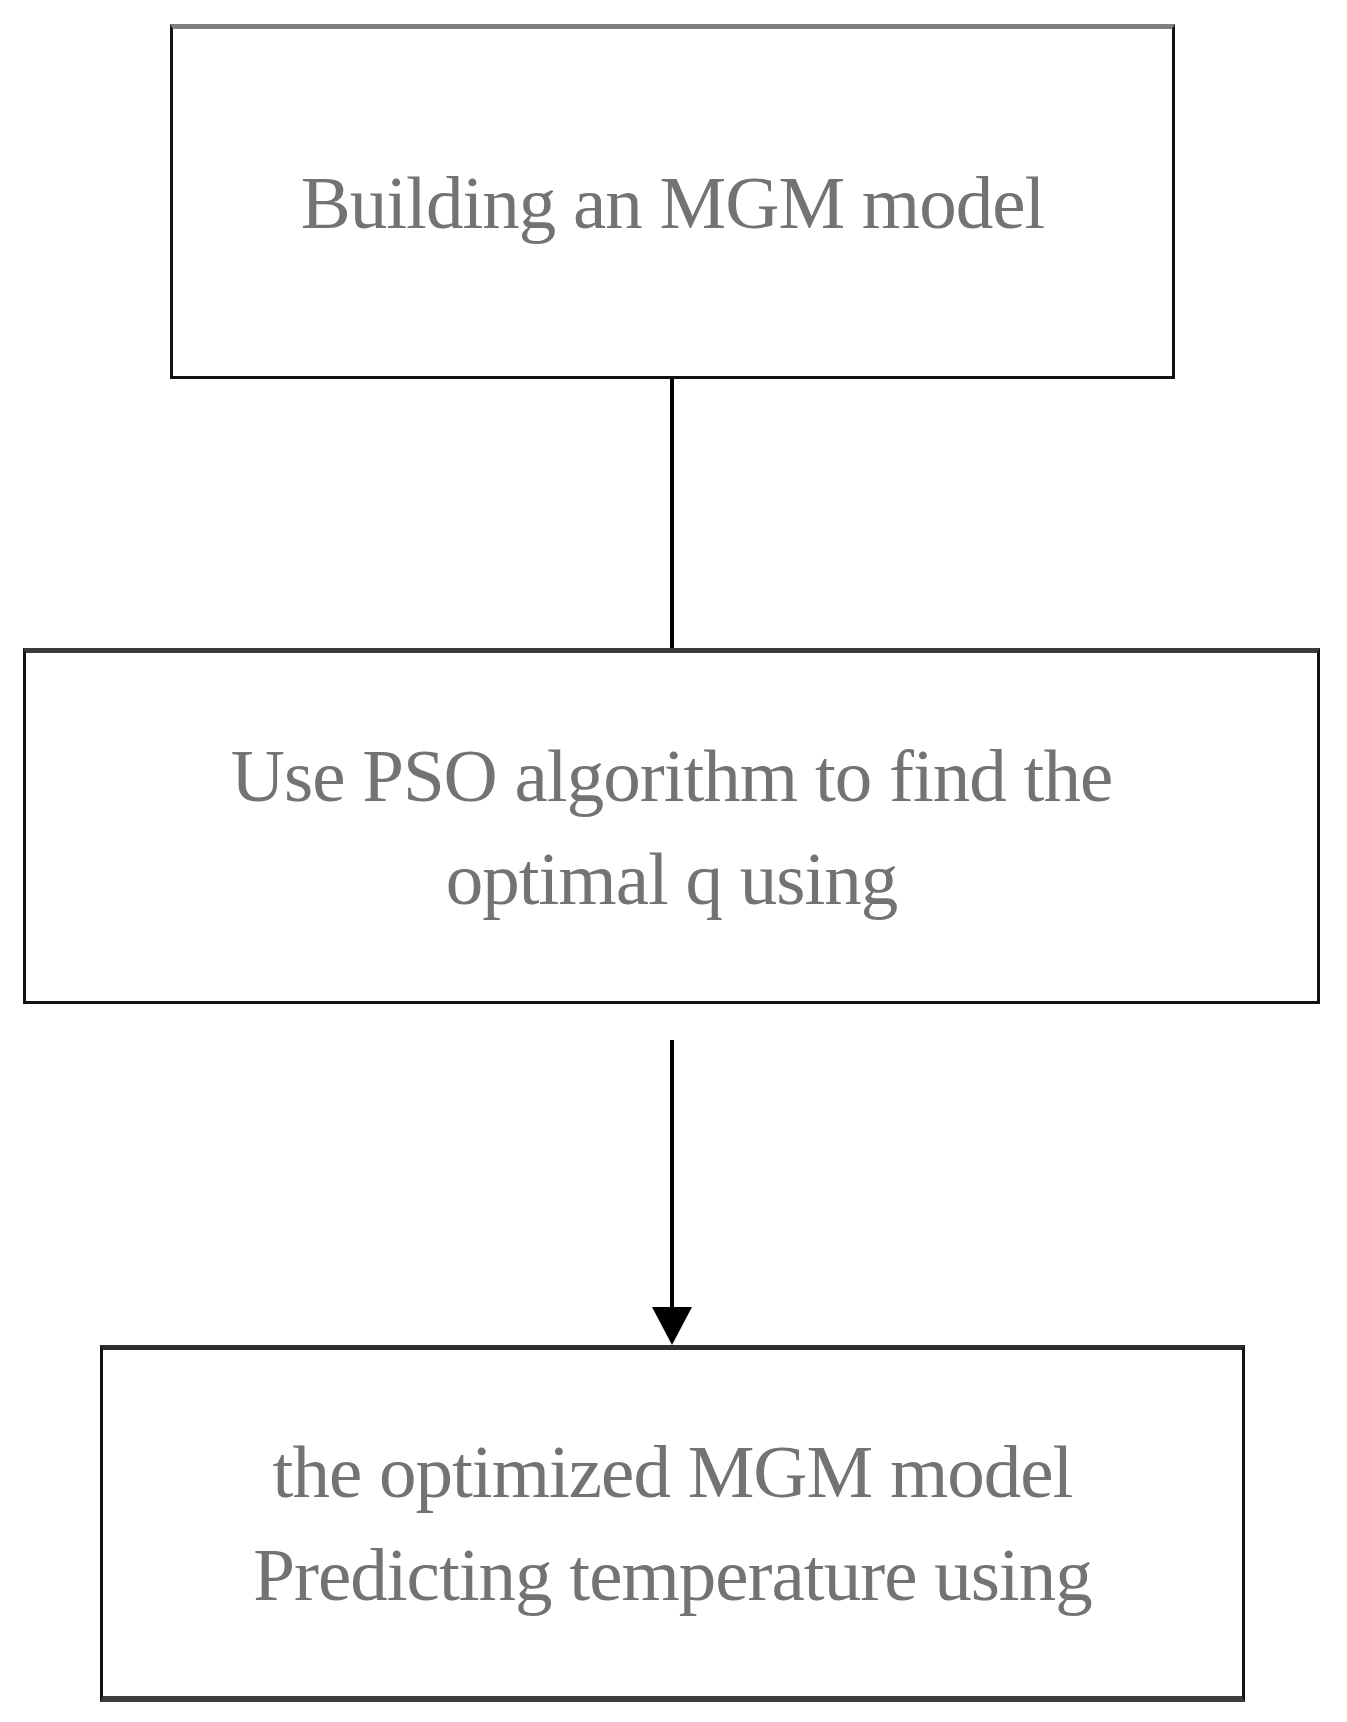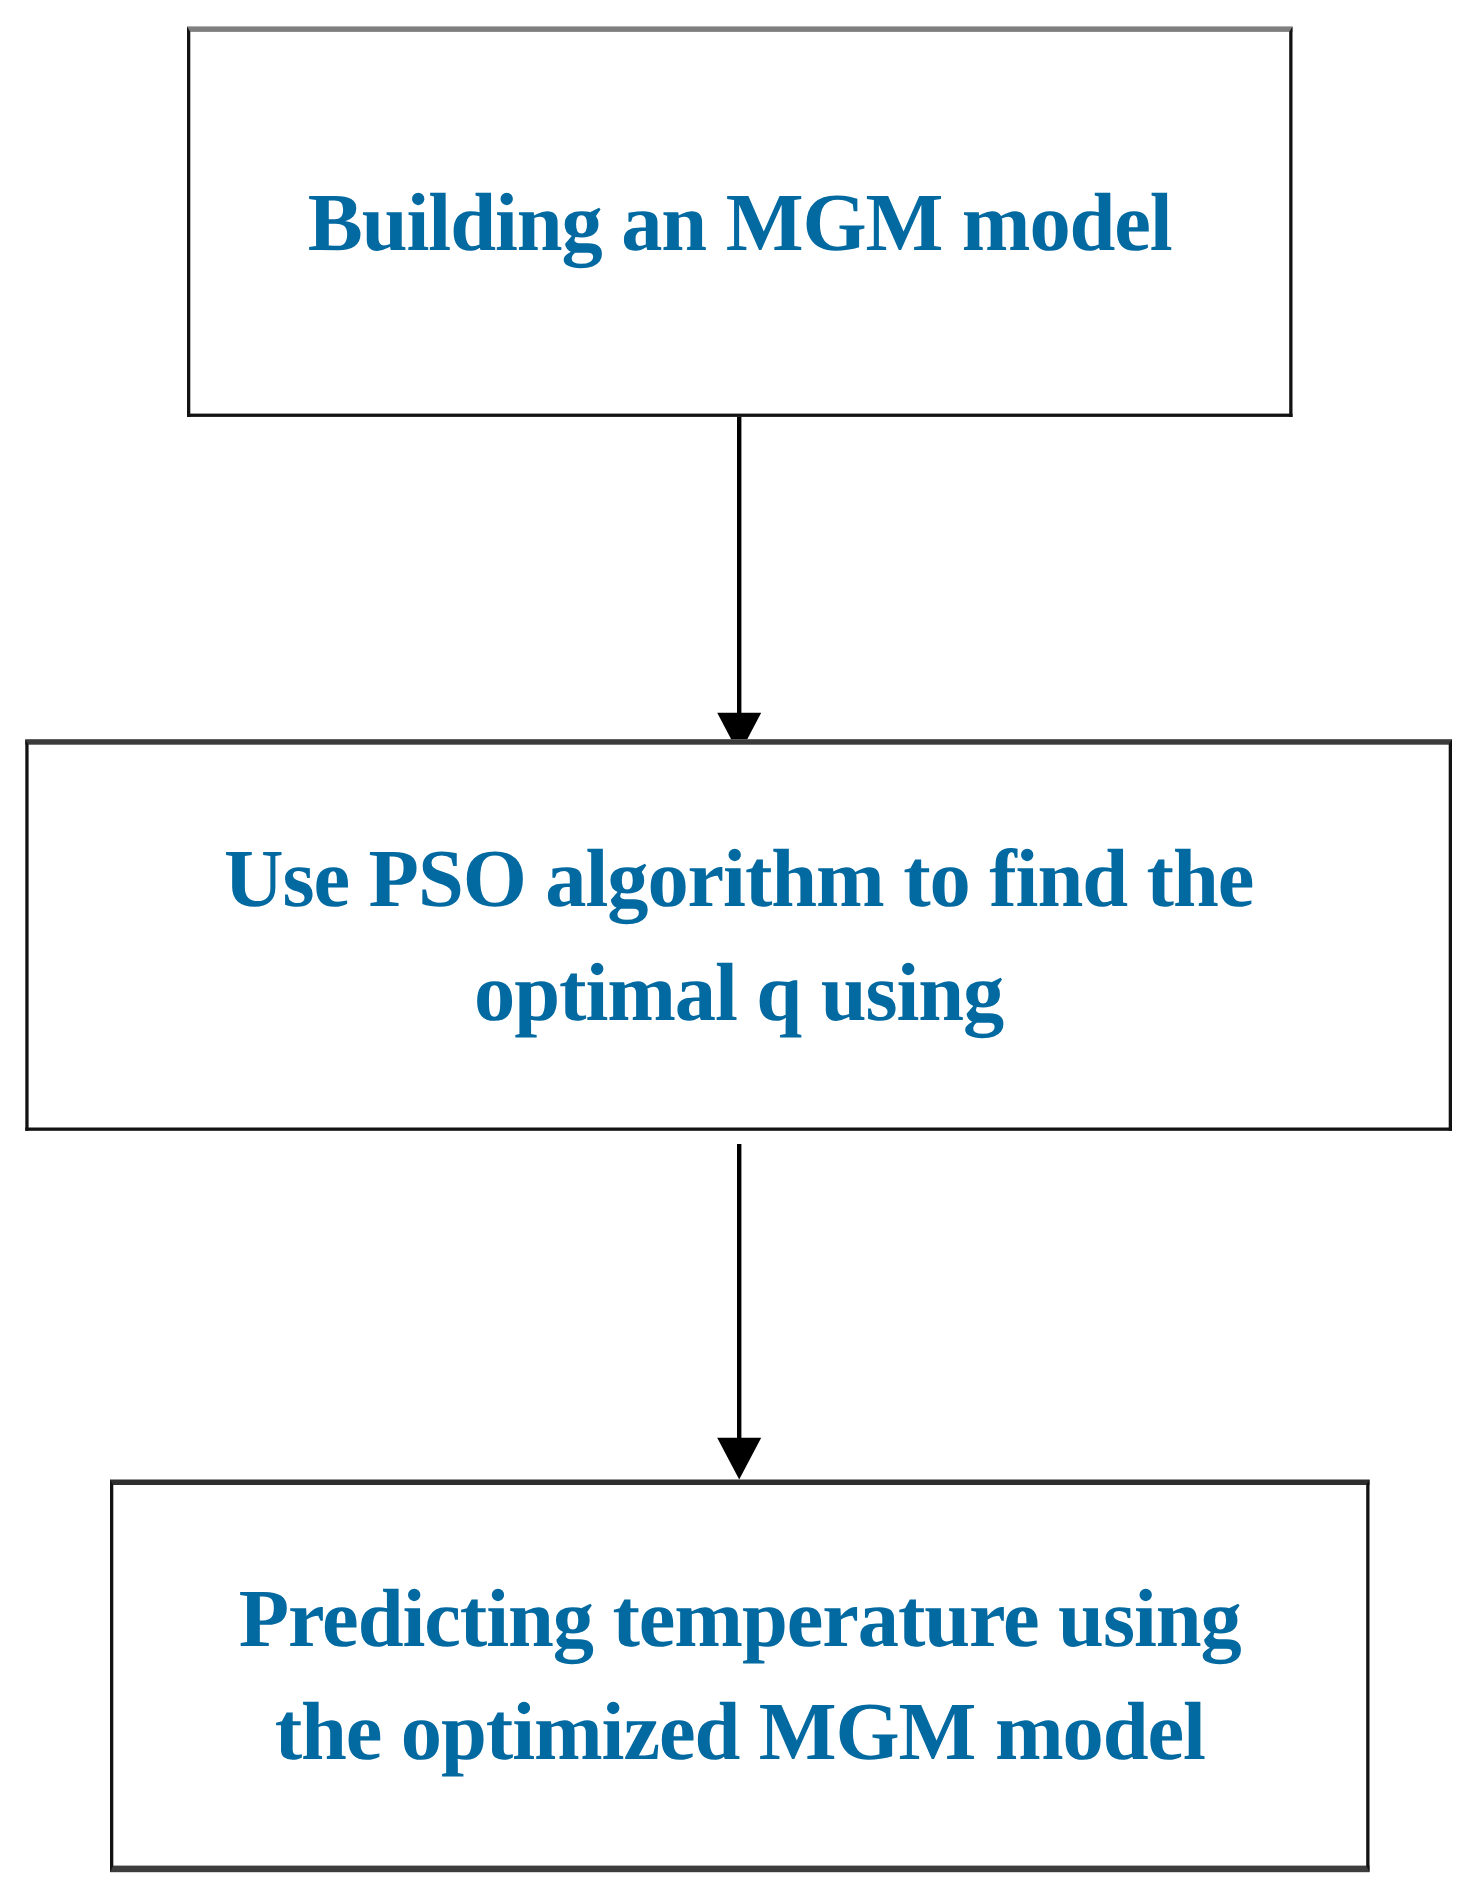--- a/index.html
+++ b/index.html
@@ -20,35 +20,35 @@
     box-sizing: border-box;
     background: #ffffff;
     border: 3px solid #121212;
     display: flex;
     align-items: center;
     justify-content: center;
     text-align: center;
     padding: 10px 16px;
   }
   .node-text {
-    font-weight: 700;
+    font-weight: 400;
     font-size: 75px;
     line-height: 1.38;
-    color: #0369a1;
+    color: #737373;
     letter-spacing: -1px;
   }
   .node-text .line { display: block; white-space: nowrap; }
 
   .node1 {
     left: 170px; top: 24px;
     width: 1005px; height: 355px;
     border-top: 5px solid #7f7f7f;
   }
   .node2 {
-    left: 23px; top: 672px;
+    left: 23px; top: 648px;
     width: 1297px; height: 356px;
     border-top: 5px solid #3b3b3b;
   }
   .node3 {
     left: 100px; top: 1345px;
     width: 1145px; height: 357px;
     border-top: 5px solid #2e2e2e;
     border-bottom: 6px solid #3d3d3d;
   }
 
@@ -91,18 +91,18 @@
       <span class="line">Use PSO algorithm to find the</span>
       <span class="line">optimal q using</span>
     </div>
   </div>
 
   <div class="edge-line edge2-line"></div>
   <div class="edge-head edge2-head"></div>
 
   <div class="node node3">
     <div class="node-text">
+      <span class="line">the optimized MGM model</span>
       <span class="line">Predicting temperature using</span>
-      <span class="line">the optimized MGM model</span>
     </div>
   </div>
 
 </div>
 
 </body></html>

